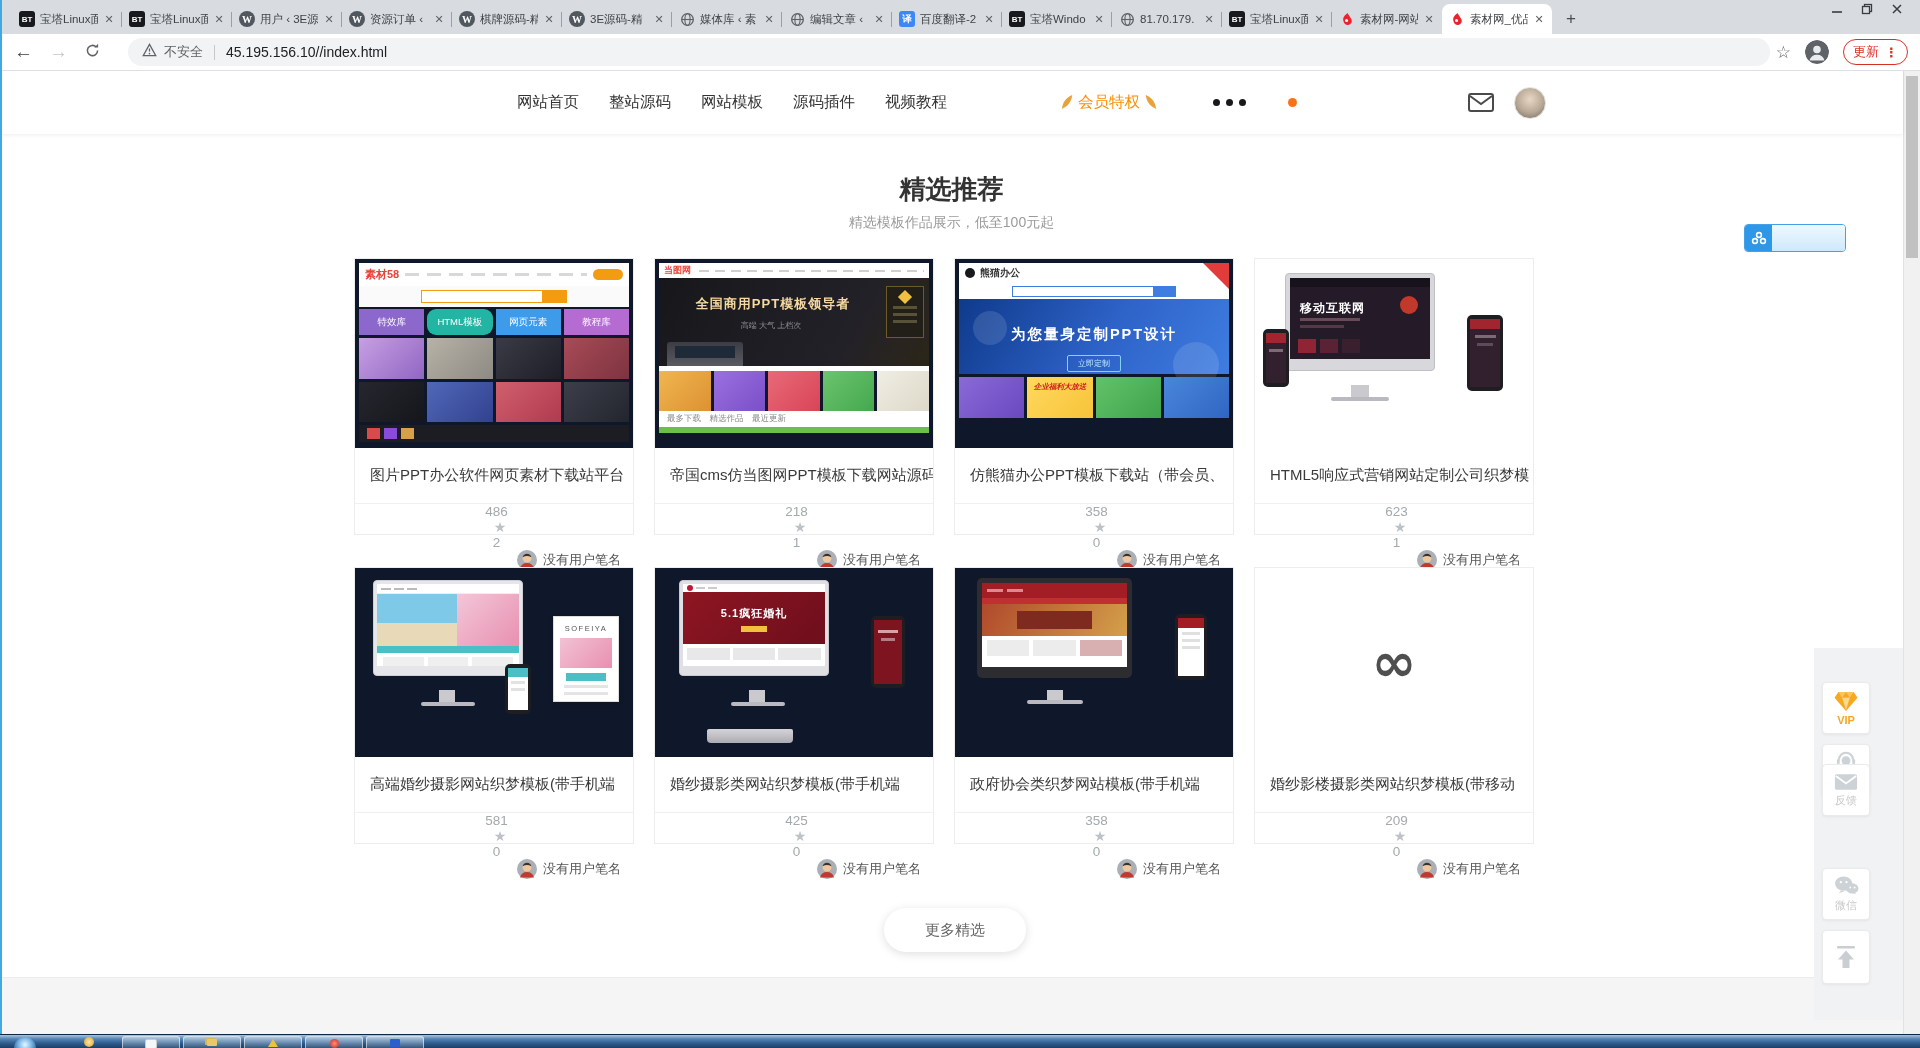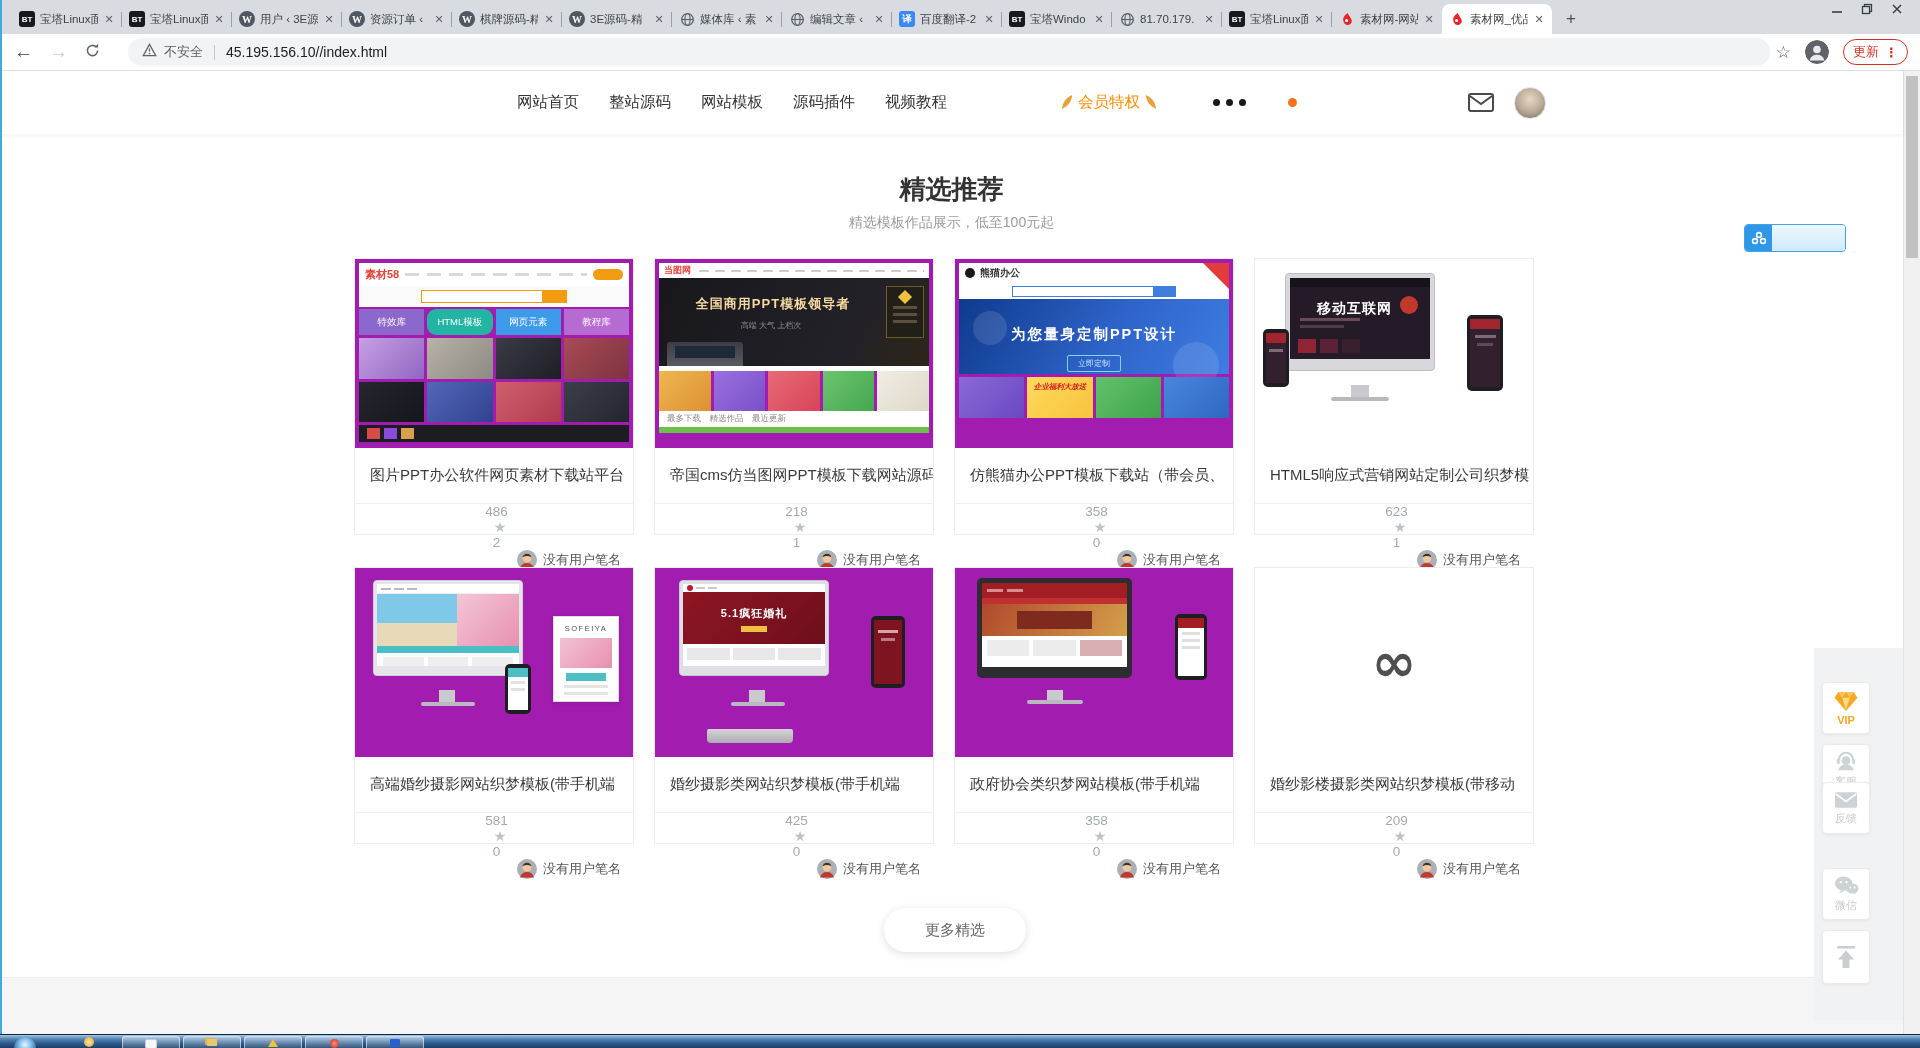--- a/index.html
+++ b/index.html
@@ -70,21 +70,21 @@
   
   .ext-badge{position:absolute;left:1744px;top:224px;width:100px;height:26px;border:1px solid #45a0e8;
              border-radius:4px;display:flex;overflow:hidden;z-index:20;}
   .ext-l{width:27px;background:#2f97e8;display:flex;align-items:center;justify-content:center;}
   .ext-r{flex:1;background:linear-gradient(#eef8ff,#cfe9fb);}
 
   
   .grid{position:absolute;left:354px;top:258px;width:1180px;display:grid;
         grid-template-columns:repeat(4,280px);grid-column-gap:20px;grid-row-gap:32px;}
   .card{width:280px;height:277px;background:#fff;border:1px solid #ededed;box-sizing:border-box;cursor:pointer;}
-  .thumb{height:189px;position:relative;overflow:hidden;background:#a21caf;}
+  .thumb{height:189px;position:relative;overflow:hidden;background:#0f172a;}
   .card-title{height:55px;padding:0 15px;display:flex;align-items:center;font-size:15px;color:#3a3a3a;
               border-bottom:1px solid #f0f0f0;white-space:nowrap;overflow:hidden;}
   .card-stats{height:31px;padding:0 12px 0 14px;display:flex;align-items:center;color:#a3a9ad;font-size:13.5px;flex-direction:column;}
   .stat-num{margin-left:3px;}
   .icon-star-fill{color:#bcc2c8;font-size:14px;margin-left:10px;}
   .icon-star-fill::before{content:"★";}
   .stat-right{margin-left:auto;display:flex;align-items:center;gap:6px;color:#555;font-size:13px;}
 
   
   .tin{position:absolute;left:4px;right:4px;top:4px;bottom:4px;}
@@ -177,21 +177,21 @@
   .mon-base{position:absolute;background:#b9b9bf;border-radius:2px;}
   .phone{position:absolute;background:#1d1d22;border-radius:5px;padding:4px 3px;box-sizing:border-box;}
   .phone .pscreen{width:100%;height:100%;overflow:hidden;position:relative;background:#fff;}
 
   
   .t4{background:#fff;}
   .t4 .monitor{left:30px;top:14px;width:150px;height:98px;}
   .t4 .mon-frame{background:#d7d7dc;border:1px solid #bfbfc6;}
   .t4 .mon-screen{left:5px;top:5px;right:5px;bottom:12px;background:#241a28;}
   .t4-band{position:absolute;left:0;top:0;right:0;height:9px;background:#17121c;}
-  .t4-txt{position:absolute;left:27px;top:22px;color:#fff;font-size:14px;font-weight:bold;letter-spacing:1px;}
+  .t4-txt{position:absolute;left:10px;top:22px;color:#fff;font-size:12px;font-weight:bold;letter-spacing:1px;}
   .t4-red{position:absolute;right:12px;top:18px;width:18px;height:18px;border-radius:50%;background:#c0392b;}
   .t4-l1{position:absolute;left:10px;top:40px;width:60px;height:3px;background:#6b4a58;}
   .t4-l2{position:absolute;left:10px;top:47px;width:44px;height:3px;background:#533a47;}
   .t4-row{position:absolute;left:8px;bottom:6px;display:flex;gap:4px;}
   .t4-row i{width:18px;height:14px;background:#8e2434;}
   .t4-row i:nth-child(2){background:#5a2234;}
   .t4-row i:nth-child(3){background:#3a1f2e;}
   .t4 .mon-stand{left:66px;top:112px;width:18px;height:12px;}
   .t4 .mon-base{left:46px;top:124px;width:58px;height:4px;}
   .t4 .phone.pr{right:30px;top:56px;width:36px;height:76px;}
@@ -926,21 +926,21 @@
 <div class="fbtn" style="top:744px;">
   <svg width="24" height="21" viewBox="0 0 26 24">
       <path d="M5 10 a8 8 0 0 1 16 0" stroke="#cdd2d6" fill="none" stroke-width="2.4"></path>
       <circle cx="13" cy="11" r="5" fill="#cdd2d6"></circle>
       <path d="M4 22 a9.5 9.5 0 0 1 18 0 Z" fill="#cdd2d6"></path>
       <rect x="2.6" y="9" width="3.2" height="6" rx="1.6" fill="#cdd2d6"></rect>
       <rect x="20.2" y="9" width="3.2" height="6" rx="1.6" fill="#cdd2d6"></rect>
     </svg>
   <span class="flabel">客服</span>
 </div>
-<div class="fbtn" style="top:782px;">
+<div class="fbtn" style="top:764px;">
   <svg width="24" height="18" viewBox="0 0 26 19">
       <rect x="1" y="1" width="24" height="17" rx="2" fill="#cdd2d6"></rect>
       <path d="M2 3 L13 11 L24 3" fill="none" stroke="#fff" stroke-width="2"></path>
     </svg>
   <span class="flabel">反馈</span>
 </div>
 <div class="fbtn" style="top:868px;">
   <svg width="25" height="20" viewBox="0 0 26 21">
       <ellipse cx="10" cy="8" rx="9" ry="7.5" fill="#cdd2d6"></ellipse>
       <circle cx="7" cy="6.5" r="1.2" fill="#fff"></circle>

